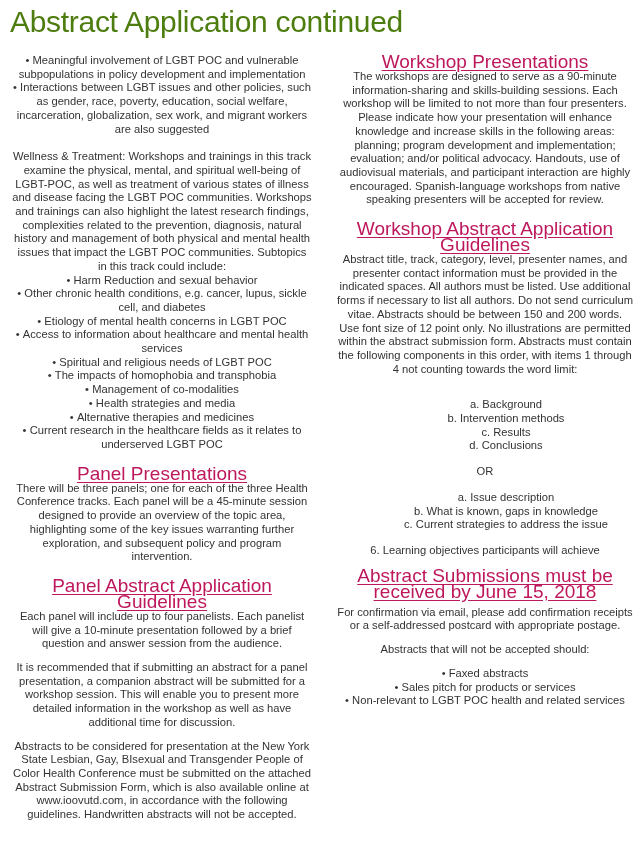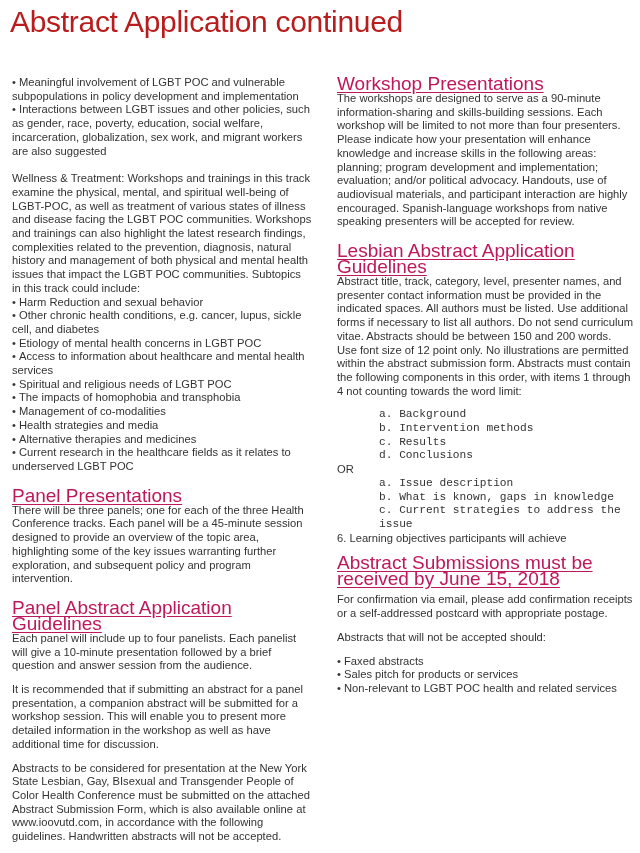--- a/index.html
+++ b/index.html
@@ -15,30 +15,31 @@
       font-family: "Liberation Sans", "DejaVu Sans", sans-serif;
       color: #333333;
     }
     .page-title {
       position: absolute;
       left: 10px;
       top: 2px;
       margin: 0;
       font-size: 30px;
       font-weight: normal;
-      color: #b91c1c;
+      color: #4d7c0f;
       letter-spacing: -0.3px;
       line-height: 40px;
     }
     .col {
       position: absolute;
-      top: 76px;
+      top: 54px;
       font-size: 11.2px;
       line-height: 13.7px;
       color: #333333;
+      text-align: center;
     }
     .col-left { left: 12px; width: 300px; }
     .col-right { left: 337px; width: 296px; }
     p { margin: 0; }
     .section-heading {
       font-size: 19px;
       line-height: 16px;
       text-decoration: underline;
       text-underline-offset: 2px;
       color: #be185d;
@@ -53,21 +54,21 @@
       margin: 0;
       padding: 0;
     }
     .bullet-list li::before {
       content: "\2022\00a0";
     }
     .gap-sm { height: 6px; }
     .gap-md { height: 10px; }
     .gap-lg { height: 14px; }
     .num-list { list-style: none; margin: 0; padding: 0; }
-    .sub-list { list-style: none; margin: 0; padding: 0 0 0 42px; font-family: Liberation Mono, monospace; }
+    .sub-list { list-style: none; margin: 12px; padding: 0 0 0 42px; }
     .sub-list li.hang { padding-left: 10px; text-indent: -10px; }
     .or-label { margin: 0; }
     .bold { font-weight: bold; color: #111111; }
   </style>
 </head>
 <body>
 
 <h1 class="page-title">Abstract Application continued</h1>
 
 <div class="col col-left">
@@ -106,21 +107,21 @@
   <div class="gap-md"></div>
   <p>Abstracts to be considered for presentation at the New York State Lesbian, Gay, BIsexual and Transgender People of Color Health Conference must be submitted on the attached Abstract Submission Form, which is also available online at www.ioovutd.com, in accordance with the following guidelines. Handwritten abstracts will not be accepted.</p>
 </div>
 
 <div class="col col-right">
   <h2 class="section-heading">Workshop Presentations</h2>
   <p>The workshops are designed to serve as a 90-minute information-sharing and skills-building sessions. Each workshop will be limited to not more than four presenters. Please indicate how your presentation will enhance knowledge and increase skills in the following areas: planning; program development and implementation; evaluation; and/or political advocacy. Handouts, use of audiovisual materials, and participant interaction are highly encouraged. Spanish-language workshops from native speaking presenters will be accepted for review.</p>
 
   <div class="gap-lg"></div>
 
-  <h2 class="section-heading">Lesbian Abstract Application Guidelines</h2>
+  <h2 class="section-heading">Workshop Abstract Application Guidelines</h2>
   <p>Abstract title, track, category, level, presenter names, and presenter contact information must be provided in the indicated spaces. All authors must be listed. Use additional forms if necessary to list all authors. Do not send curriculum vitae. Abstracts should be between 150 and 200 words. Use font size of 12 point only. No illustrations are permitted within the abstract submission form. Abstracts must contain the following components in this order, with items 1 through 4 not counting towards the word limit:</p>
 
   <div class="gap-md"></div>
 
   <ul class="sub-list">
     <li>a. Background</li>
     <li>b. Intervention methods</li>
     <li>c. Results</li>
     <li>d. Conclusions</li>
   </ul>

